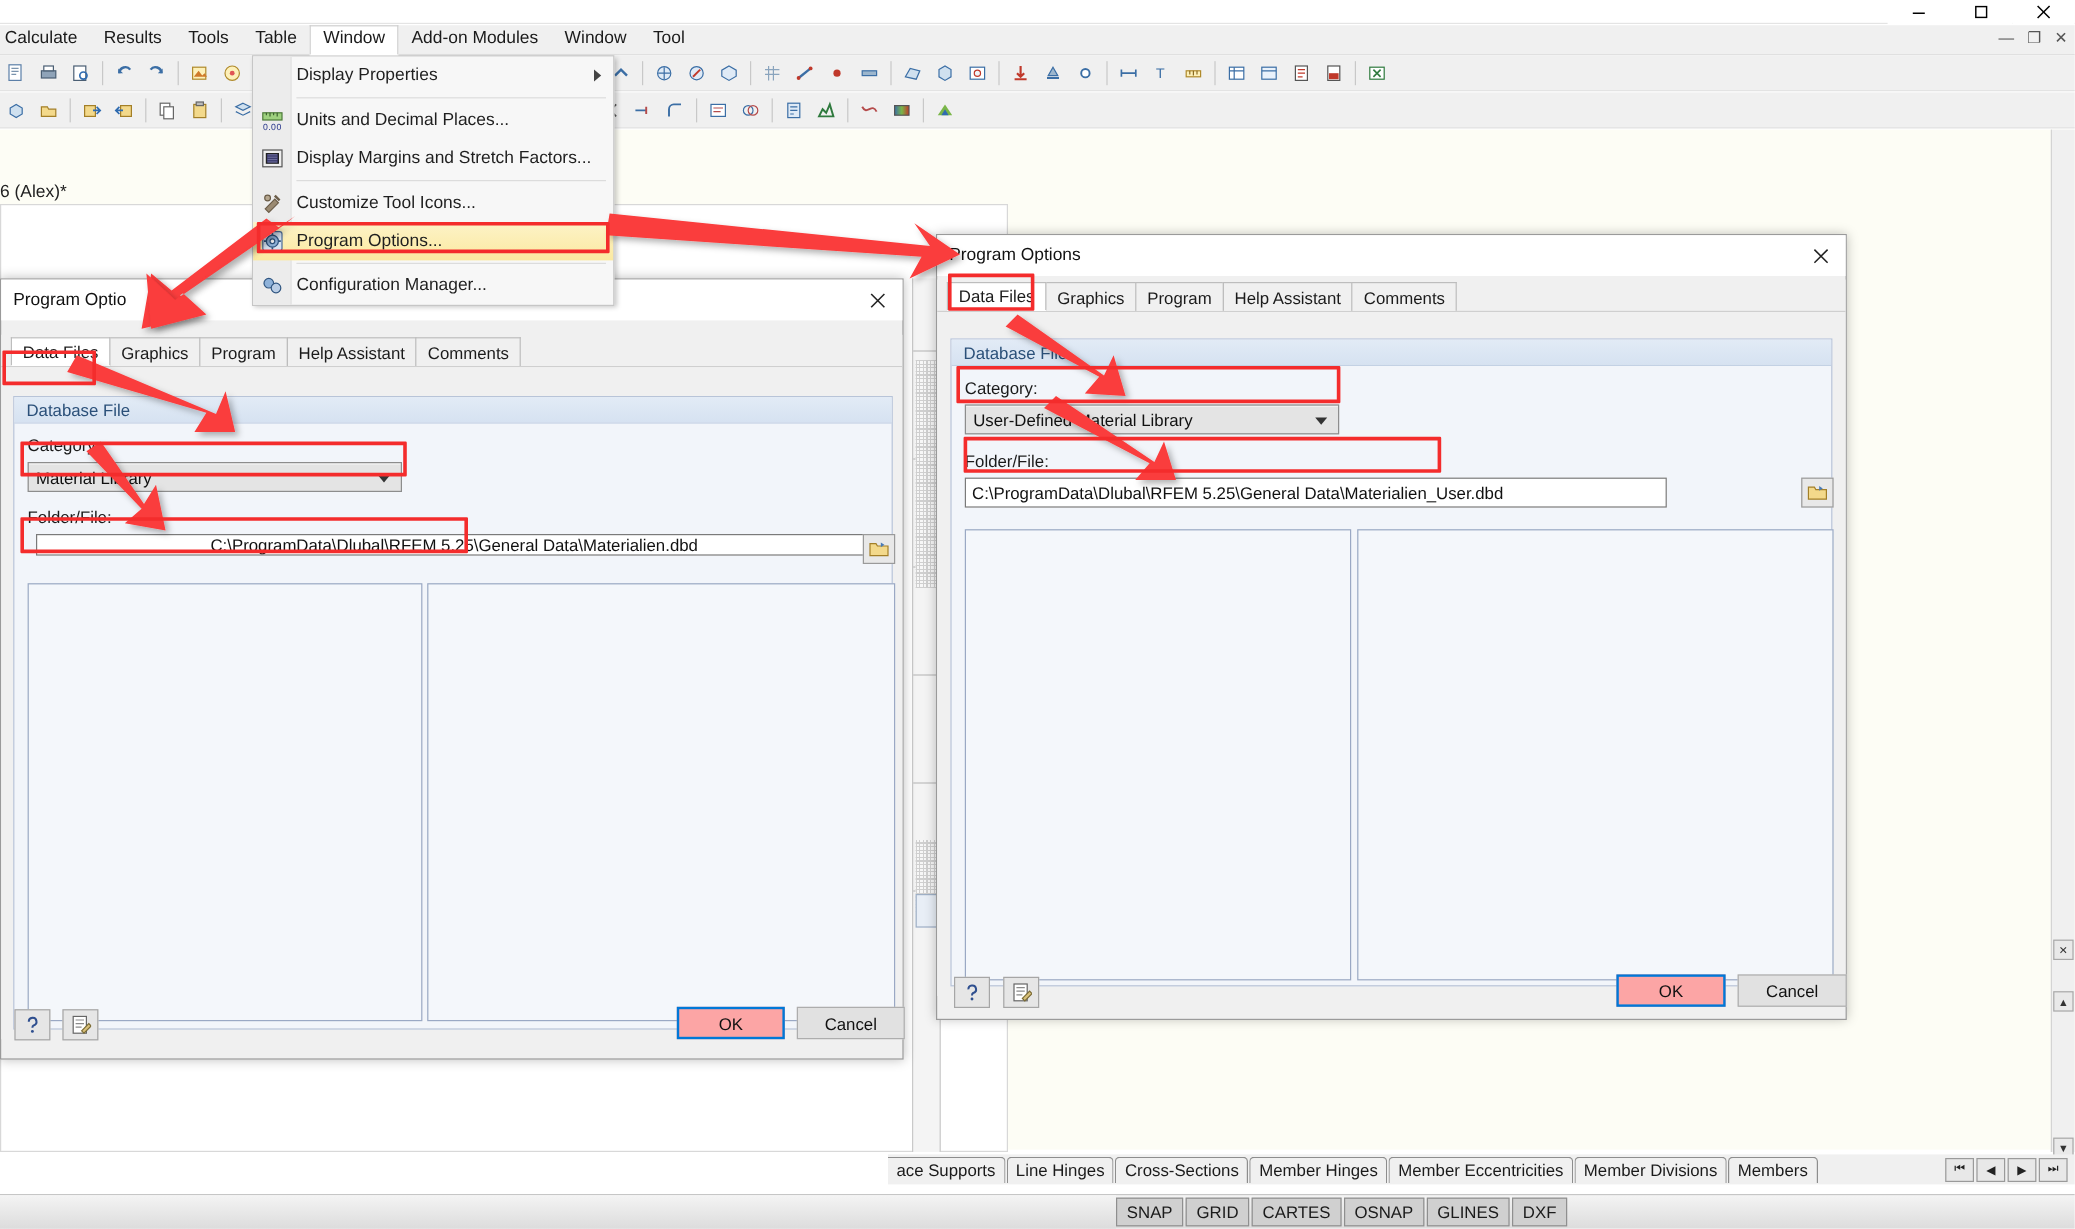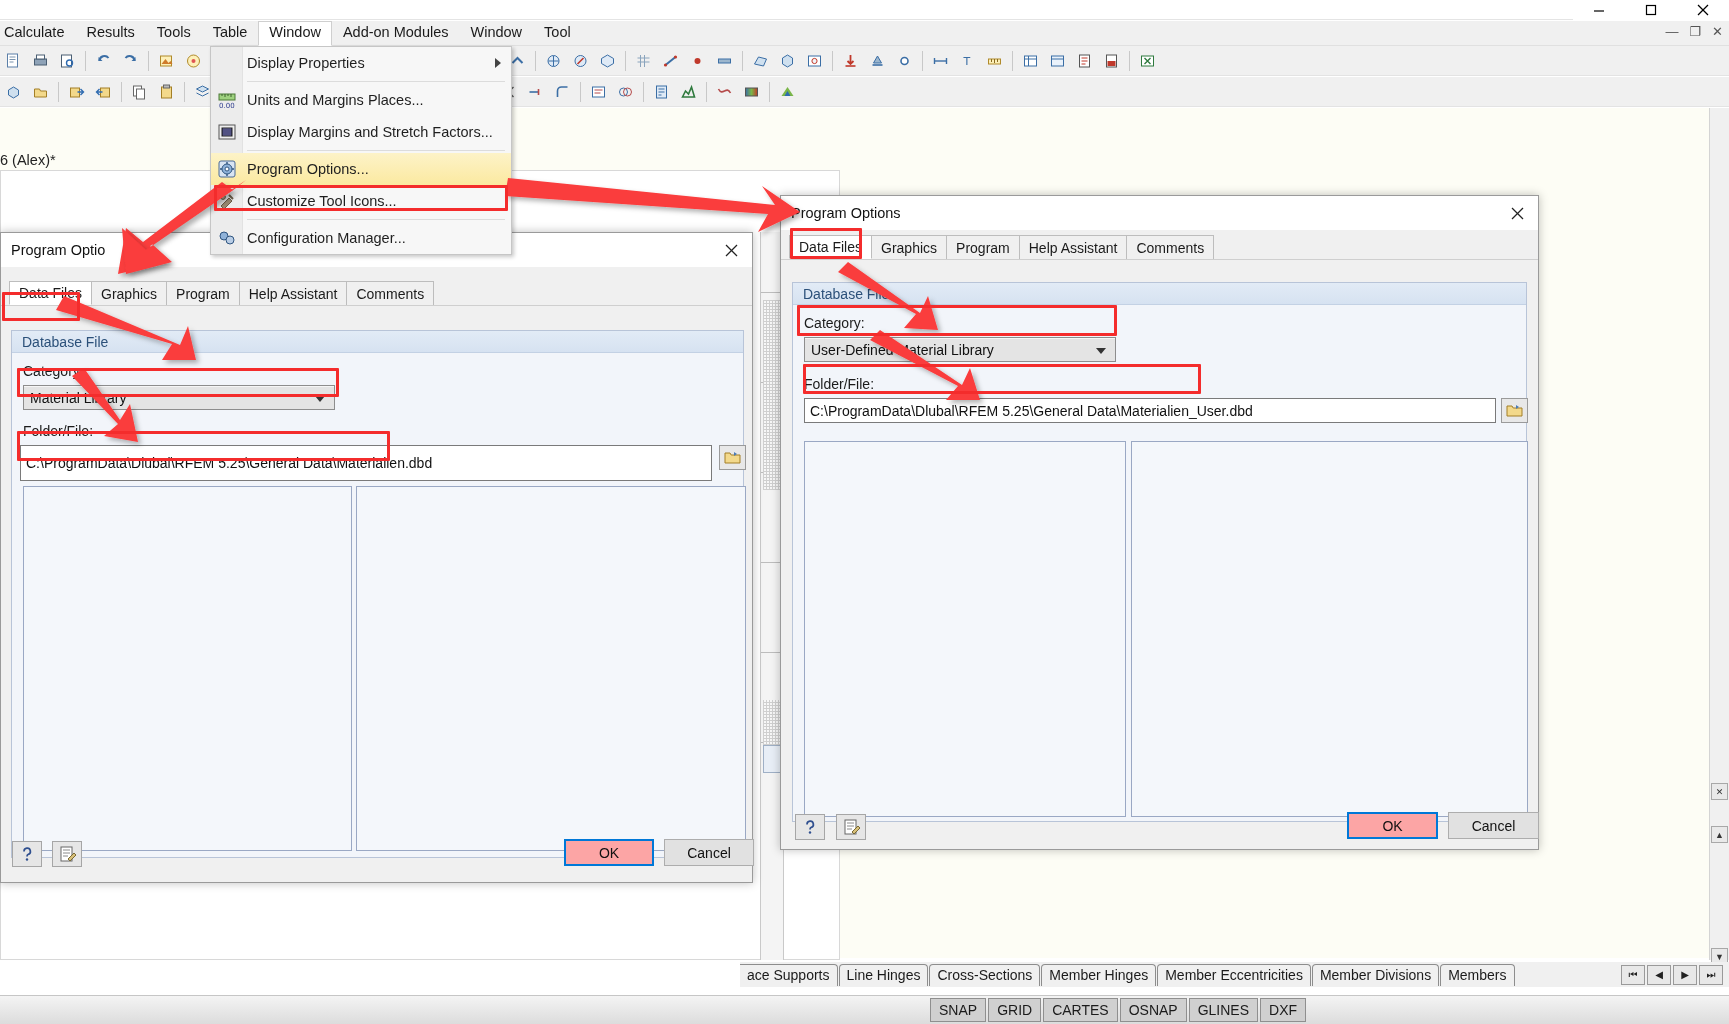--- a/index.html
+++ b/index.html
@@ -712,57 +712,57 @@
     <div class="dd-sep"></div>
 
     <div class="dd-item">
       <span class="dd-ico">
         <svg width="18" height="18" viewBox="0 0 18 18">
             <rect x="1" y="3" width="16" height="6" fill="#9ed17f" stroke="#4c7a39"></rect>
             <path d="M4 3v2M7 3v3M10 3v2M13 3v3" stroke="#3d6130"></path>
             <text x="1" y="17" font-size="7" fill="#2f3d8f" font-family="DejaVu Sans">0.00</text>
           </svg>
       </span>
-      <span>Units and Margins Places...</span>
+      <span>Units and Decimal Places...</span>
     </div>
 
     <div class="dd-item">
       <span class="dd-ico">
         <svg width="18" height="18" viewBox="0 0 18 18">
             <rect x="1" y="2" width="16" height="14" fill="#eee" stroke="#555"></rect>
             <rect x="4" y="5" width="10" height="8" fill="#3b3b6e" stroke="#222"></rect>
             <path d="M5 6h8M5 8h8M5 10h8M5 12h8" stroke="#8a8ab5" stroke-width="0.6"></path>
           </svg>
       </span>
       <span>Display Margins and Stretch Factors...</span>
     </div>
     <div class="dd-sep"></div>
+
+    <div class="dd-item">
+      <span class="dd-ico">
+        <svg width="18" height="18" viewBox="0 0 18 18">
+            <path d="M3 14l8-8 3 3-8 8z" fill="#9a8a72" stroke="#6b5d49"></path>
+            <path d="M11 3l4 4" stroke="#6b5d49" stroke-width="2"></path>
+            <circle cx="5" cy="5" r="2.4" fill="#b6a78f" stroke="#6b5d49"></circle>
+          </svg>
+      </span>
+      <span>Customize Tool Icons...</span>
+    </div>
 
     <div class="dd-item highlight">
       <span class="dd-ico">
         <svg width="18" height="18" viewBox="0 0 18 18">
             <rect x="1" y="1" width="16" height="16" rx="2" fill="#d8e4f2" stroke="#4a6a96"></rect>
             <circle cx="9" cy="9" r="5" fill="#8fb2d9" stroke="#2f5580"></circle>
             <circle cx="9" cy="9" r="2" fill="#fff" stroke="#2f5580"></circle>
             <path d="M9 2v2M9 14v2M2 9h2M14 9h2" stroke="#2f5580" stroke-width="1.4"></path>
           </svg>
       </span>
       <span>Program Options...</span>
     </div>
-
-    <div class="dd-item">
-      <span class="dd-ico">
-        <svg width="18" height="18" viewBox="0 0 18 18">
-            <path d="M3 14l8-8 3 3-8 8z" fill="#9a8a72" stroke="#6b5d49"></path>
-            <path d="M11 3l4 4" stroke="#6b5d49" stroke-width="2"></path>
-            <circle cx="5" cy="5" r="2.4" fill="#b6a78f" stroke="#6b5d49"></circle>
-          </svg>
-      </span>
-      <span>Customize Tool Icons...</span>
-    </div>
     <div class="dd-sep"></div>
 
     <div class="dd-item">
       <span class="dd-ico">
         <svg width="18" height="18" viewBox="0 0 18 18">
             <circle cx="6" cy="7" r="4" fill="#8fb2d9" stroke="#2f5580"></circle>
             <circle cx="12" cy="11" r="4" fill="#b9cde5" stroke="#2f5580"></circle>
           </svg>
       </span>
       <span>Configuration Manager...</span>
@@ -802,21 +802,21 @@
       <div class="group-panel" style="left:10px; top:24px; width:733px; height:528px;">
         <div class="group-header">
           <span>Database File</span>
         </div>
         <div class="fld-label" style="left:11px; top:32px;">Category:</div>
         <div class="combo" style="left:11px; top:54px; width:312px; height:25px;">
           <span>Material Library</span>
           <span class="caret"></span>
         </div>
         <div class="fld-label" style="left:11px; top:92px;">Folder/File:</div>
-        <div class="textinput" style="left:8px; top:114px; width:692px; height:36px;">
+        <div class="textinput" style="left:18px; top:114px; width:692px; height:18px;justify-content:center;">
           <span>C:\ProgramData\Dlubal\RFEM 5.25\General Data\Materialien.dbd</span>
         </div>
         <div class="browse-btn" style="left:707px; top:114px; width:27px; height:25px;">
           <svg width="17" height="15" viewBox="0 0 17 15">
               <path d="M1 3h5l1.2 2H16v8H1z" fill="#f3d98b" stroke="#a37f27"></path>
               <path d="M10 2l3 2-3 2z" fill="#4a7bb5"></path>
             </svg>
         </div>
         <div class="listbox" style="left:11px; top:155px; width:329px; height:365px;"></div>
         <div class="listbox" style="left:344px; top:155px; width:390px; height:365px;"></div>
@@ -877,21 +877,21 @@
       <div class="group-panel" style="left:11px; top:22px; width:735px; height:540px;">
         <div class="group-header">
           <span>Database File</span>
         </div>
         <div class="fld-label" style="left:11px; top:32px;">Category:</div>
         <div class="combo" style="left:11px; top:54px; width:312px; height:25px;">
           <span>User-Defined Material Library</span>
           <span class="caret"></span>
         </div>
         <div class="fld-label" style="left:11px; top:93px;">Folder/File:</div>
-        <div class="textinput" style="left:11px; top:115px; width:692px; height:25px;">
+        <div class="textinput" style="left:11px; top:115px; width:585px; height:25px;">
           <span>C:\ProgramData\Dlubal\RFEM 5.25\General Data\Materialien_User.dbd</span>
         </div>
         <div class="browse-btn" style="left:708px; top:115px; width:27px; height:25px;">
           <svg width="17" height="15" viewBox="0 0 17 15">
               <path d="M1 3h5l1.2 2H16v8H1z" fill="#f3d98b" stroke="#a37f27"></path>
               <path d="M10 2l3 2-3 2z" fill="#4a7bb5"></path>
             </svg>
         </div>
         <div class="listbox" style="left:11px; top:158px; width:322px; height:376px;"></div>
         <div class="listbox" style="left:338px; top:158px; width:397px; height:376px;"></div>

